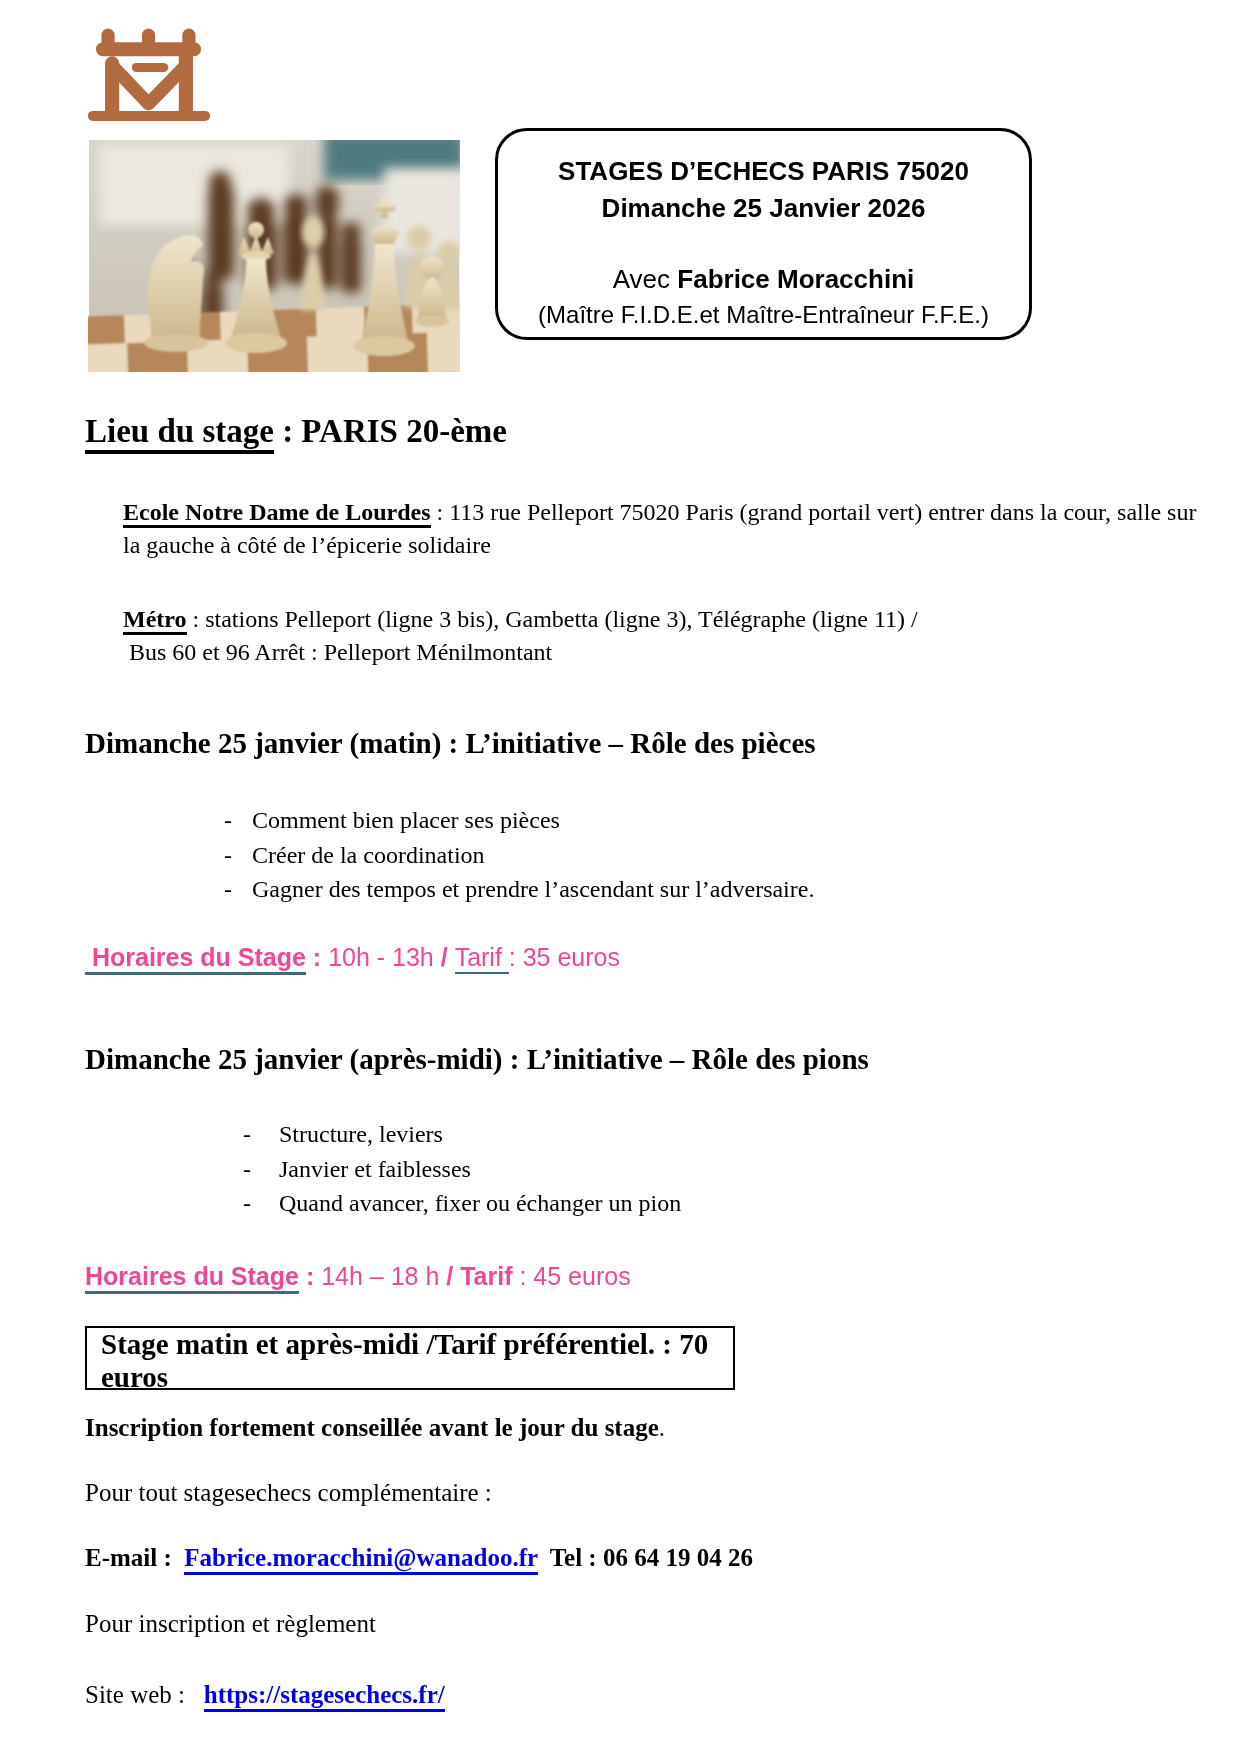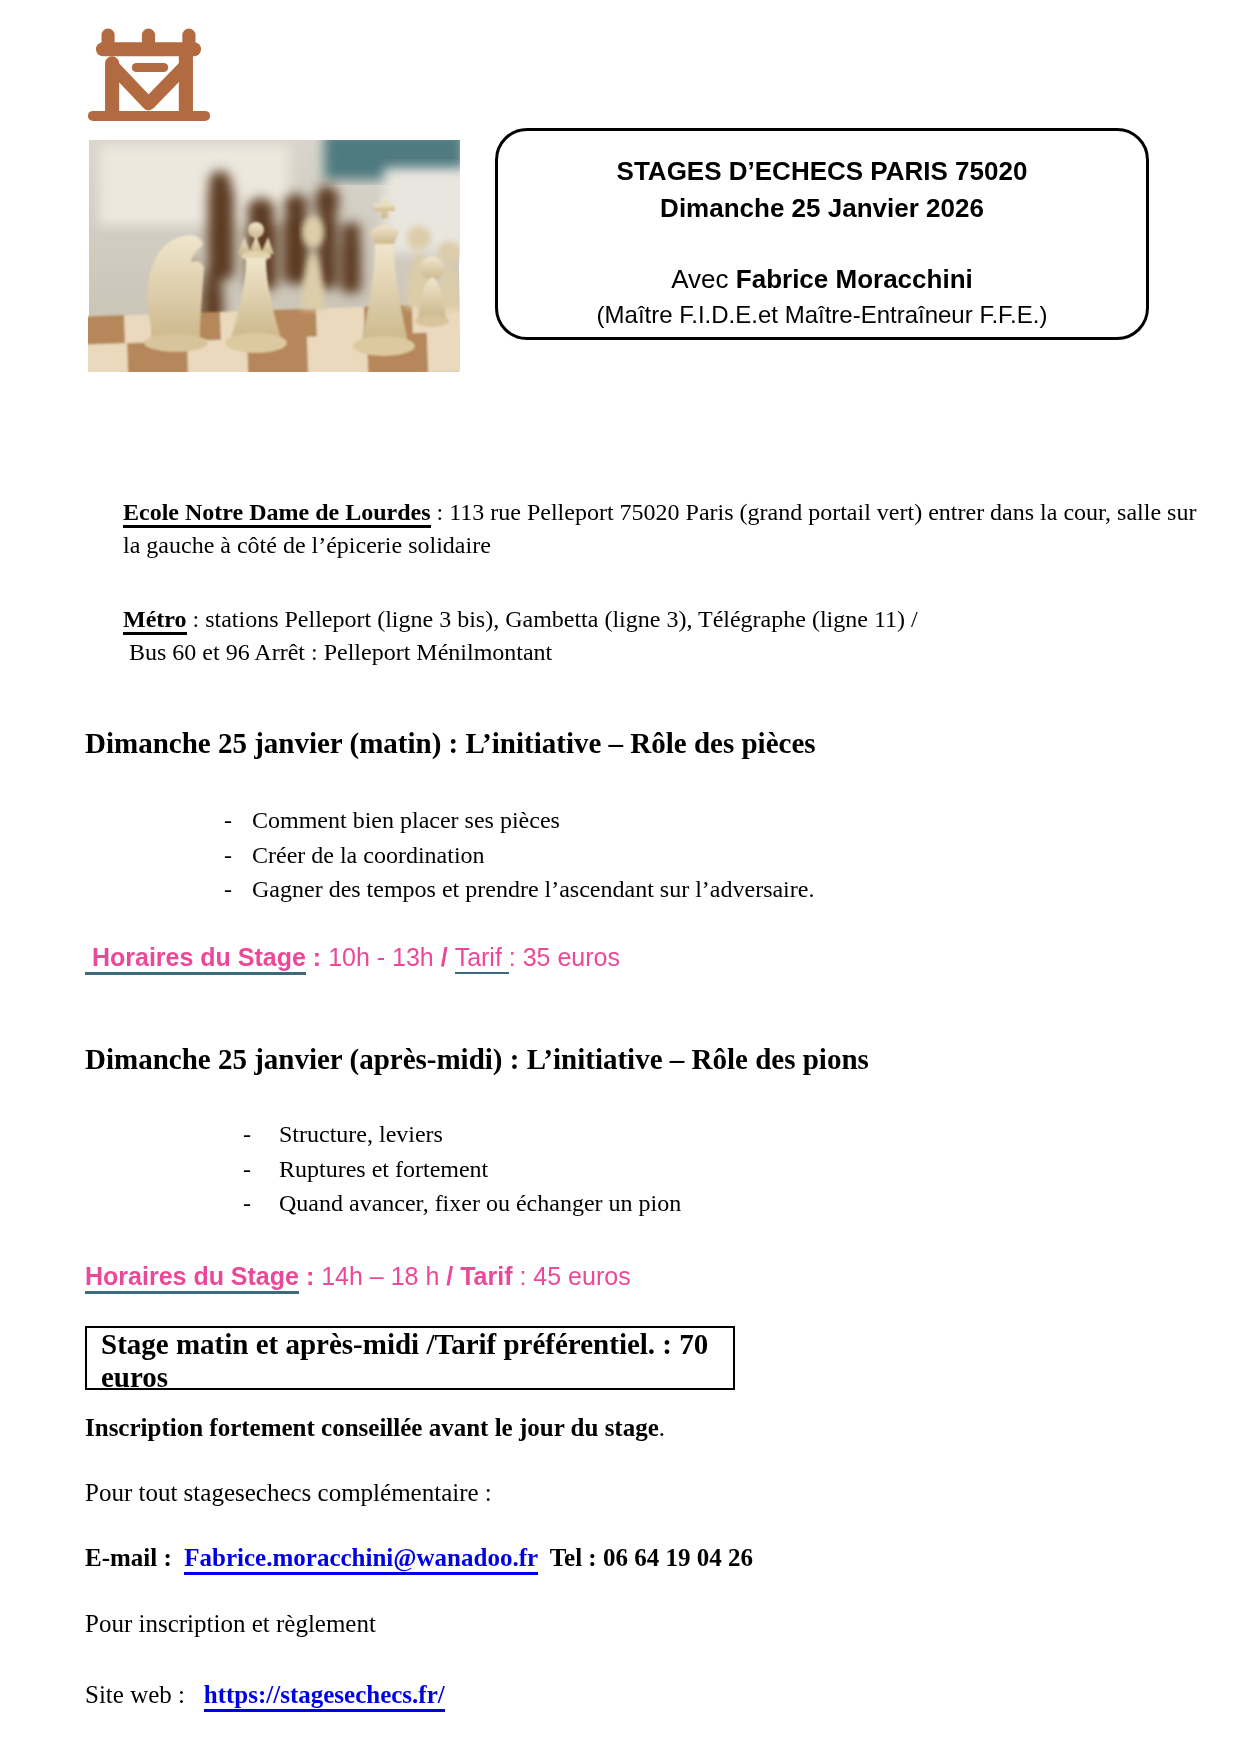--- a/index.html
+++ b/index.html
@@ -7,21 +7,21 @@
     position:relative; width:1241px; height:1755px; background:#ffffff;
     font-family:"Liberation Serif", serif; color:#000; overflow:hidden;
   }
   .abs { position:absolute; }
   .run { white-space:pre-wrap; }
 
   
   .logo { left:85px; top:26px; width:128px; height:96px; }
   .photo { left:88px; top:140px; width:372px; height:232px; overflow:hidden; }
   .hbox {
-    left:495px; top:128px; width:654px; height:212px;
+    left:495px; top:128px; width:537px; height:212px;
     border:3.5px solid #000; border-radius:32px; box-sizing:border-box;
     font-family:"Liberation Sans", sans-serif; text-align:center;
     padding-top:22px;
   }
   .hbox .t { font-size:26px; font-weight:bold; line-height:37px; }
   .hbox .spacer { height:34px; }
   .hbox .a { font-size:26px; line-height:37px; }
   .hbox .a b { font-weight:bold; }
   .hbox .c { font-size:24px; line-height:34px; }
 
@@ -199,20 +199,21 @@
   </div>
 
   <div class="abs hbox">
     <div class="t">STAGES D’ECHECS PARIS 75020</div>
     <div class="t">Dimanche 25 Janvier 2026</div>
     <div class="spacer"></div>
     <div class="a"><span class="run">Avec </span><b class="run">Fabrice Moracchini</b></div>
     <div class="c">(Maître F.I.D.E.et Maître-Entraîneur F.F.E.)</div>
   </div>
 
+  <div class="abs lieu"><span class="ul run">Lieu du stage</span><span class="run"> : PARIS 20-ème</span></div>
 
   <div class="abs para p-school"><span class="lbl run">Ecole Notre Dame de Lourdes</span><span class="run"> : 113 rue Pelleport 75020 Paris (grand portail vert) entrer dans la cour, salle sur la gauche à côté de l’épicerie solidaire</span></div>
 
   <div class="abs para p-metro">
       <div><span class="lbl run">Métro</span><span class="run"> : stations Pelleport (ligne 3 bis), Gambetta (ligne 3), Télégraphe (ligne 11) /</span></div>
       <div><span class="run"> Bus 60 et 96 Arrêt : Pelleport Ménilmontant</span></div>
     </div>
 
   <div class="abs shead sh-matin">Dimanche 25 janvier (matin) : L’initiative – Rôle des pièces</div>
   <div class="abs bullets bl-matin">
@@ -232,21 +233,21 @@
   <div class="abs sched sc-matin"><span class="lblu run"> Horaires du Stage</span><span class="b run"> : </span><span class="run">10h - 13h </span><span class="b run">/ </span><span class="tul run">Tarif </span><span class="run">: 35 euros</span></div>
 
   <div class="abs shead sh-apm">Dimanche 25 janvier (après-midi) : L’initiative – Rôle des pions</div>
   <div class="abs bullets bl-apm">
     <div class="bullet-row">
         <span class="dash">-</span>
         <span class="run">Structure, leviers</span>
       </div>
     <div class="bullet-row">
         <span class="dash">-</span>
-        <span class="run">Ruptures et fortement</span>
+        <span class="run">Janvier et faiblesses</span>
       </div>
     <div class="bullet-row">
         <span class="dash">-</span>
         <span class="run">Quand avancer, fixer ou échanger un pion</span>
       </div>
   </div>
   <div class="abs sched sc-apm"><span class="lblu run">Horaires du Stage</span><span class="b run"> : </span><span class="run">14h – 18 h </span><span class="b run">/ Tarif </span><span class="run">: 45 euros</span></div>
 
   <div class="abs pricebox">
       <span class="run">Stage matin et après-midi /Tarif préférentiel. : 70 euros</span>

